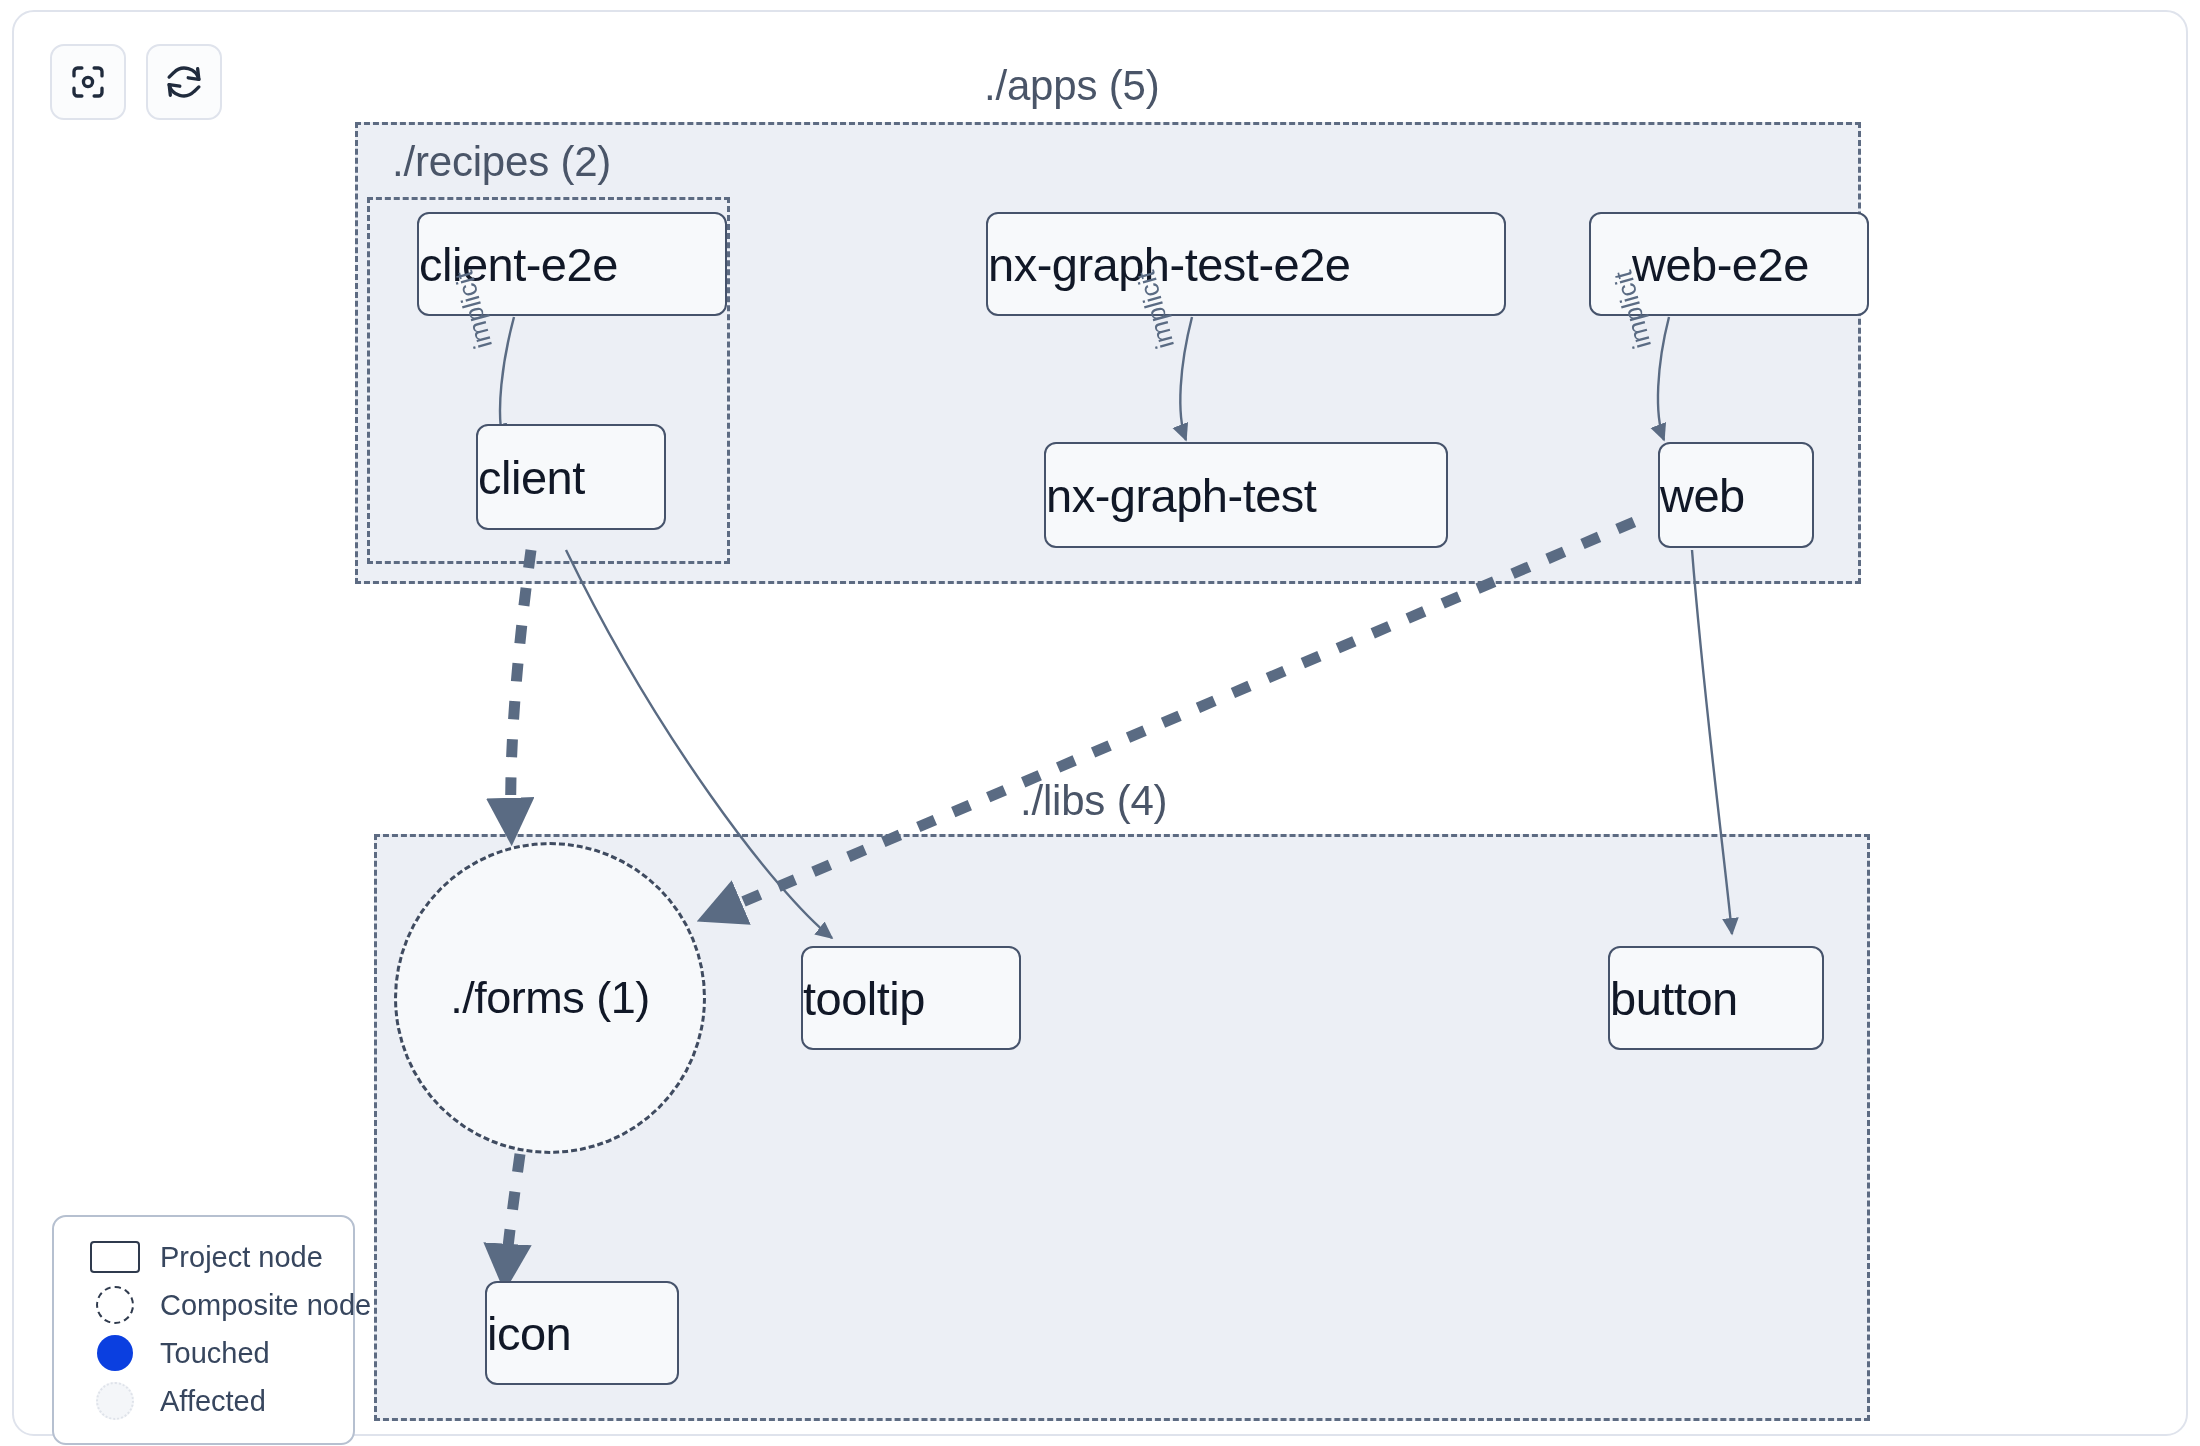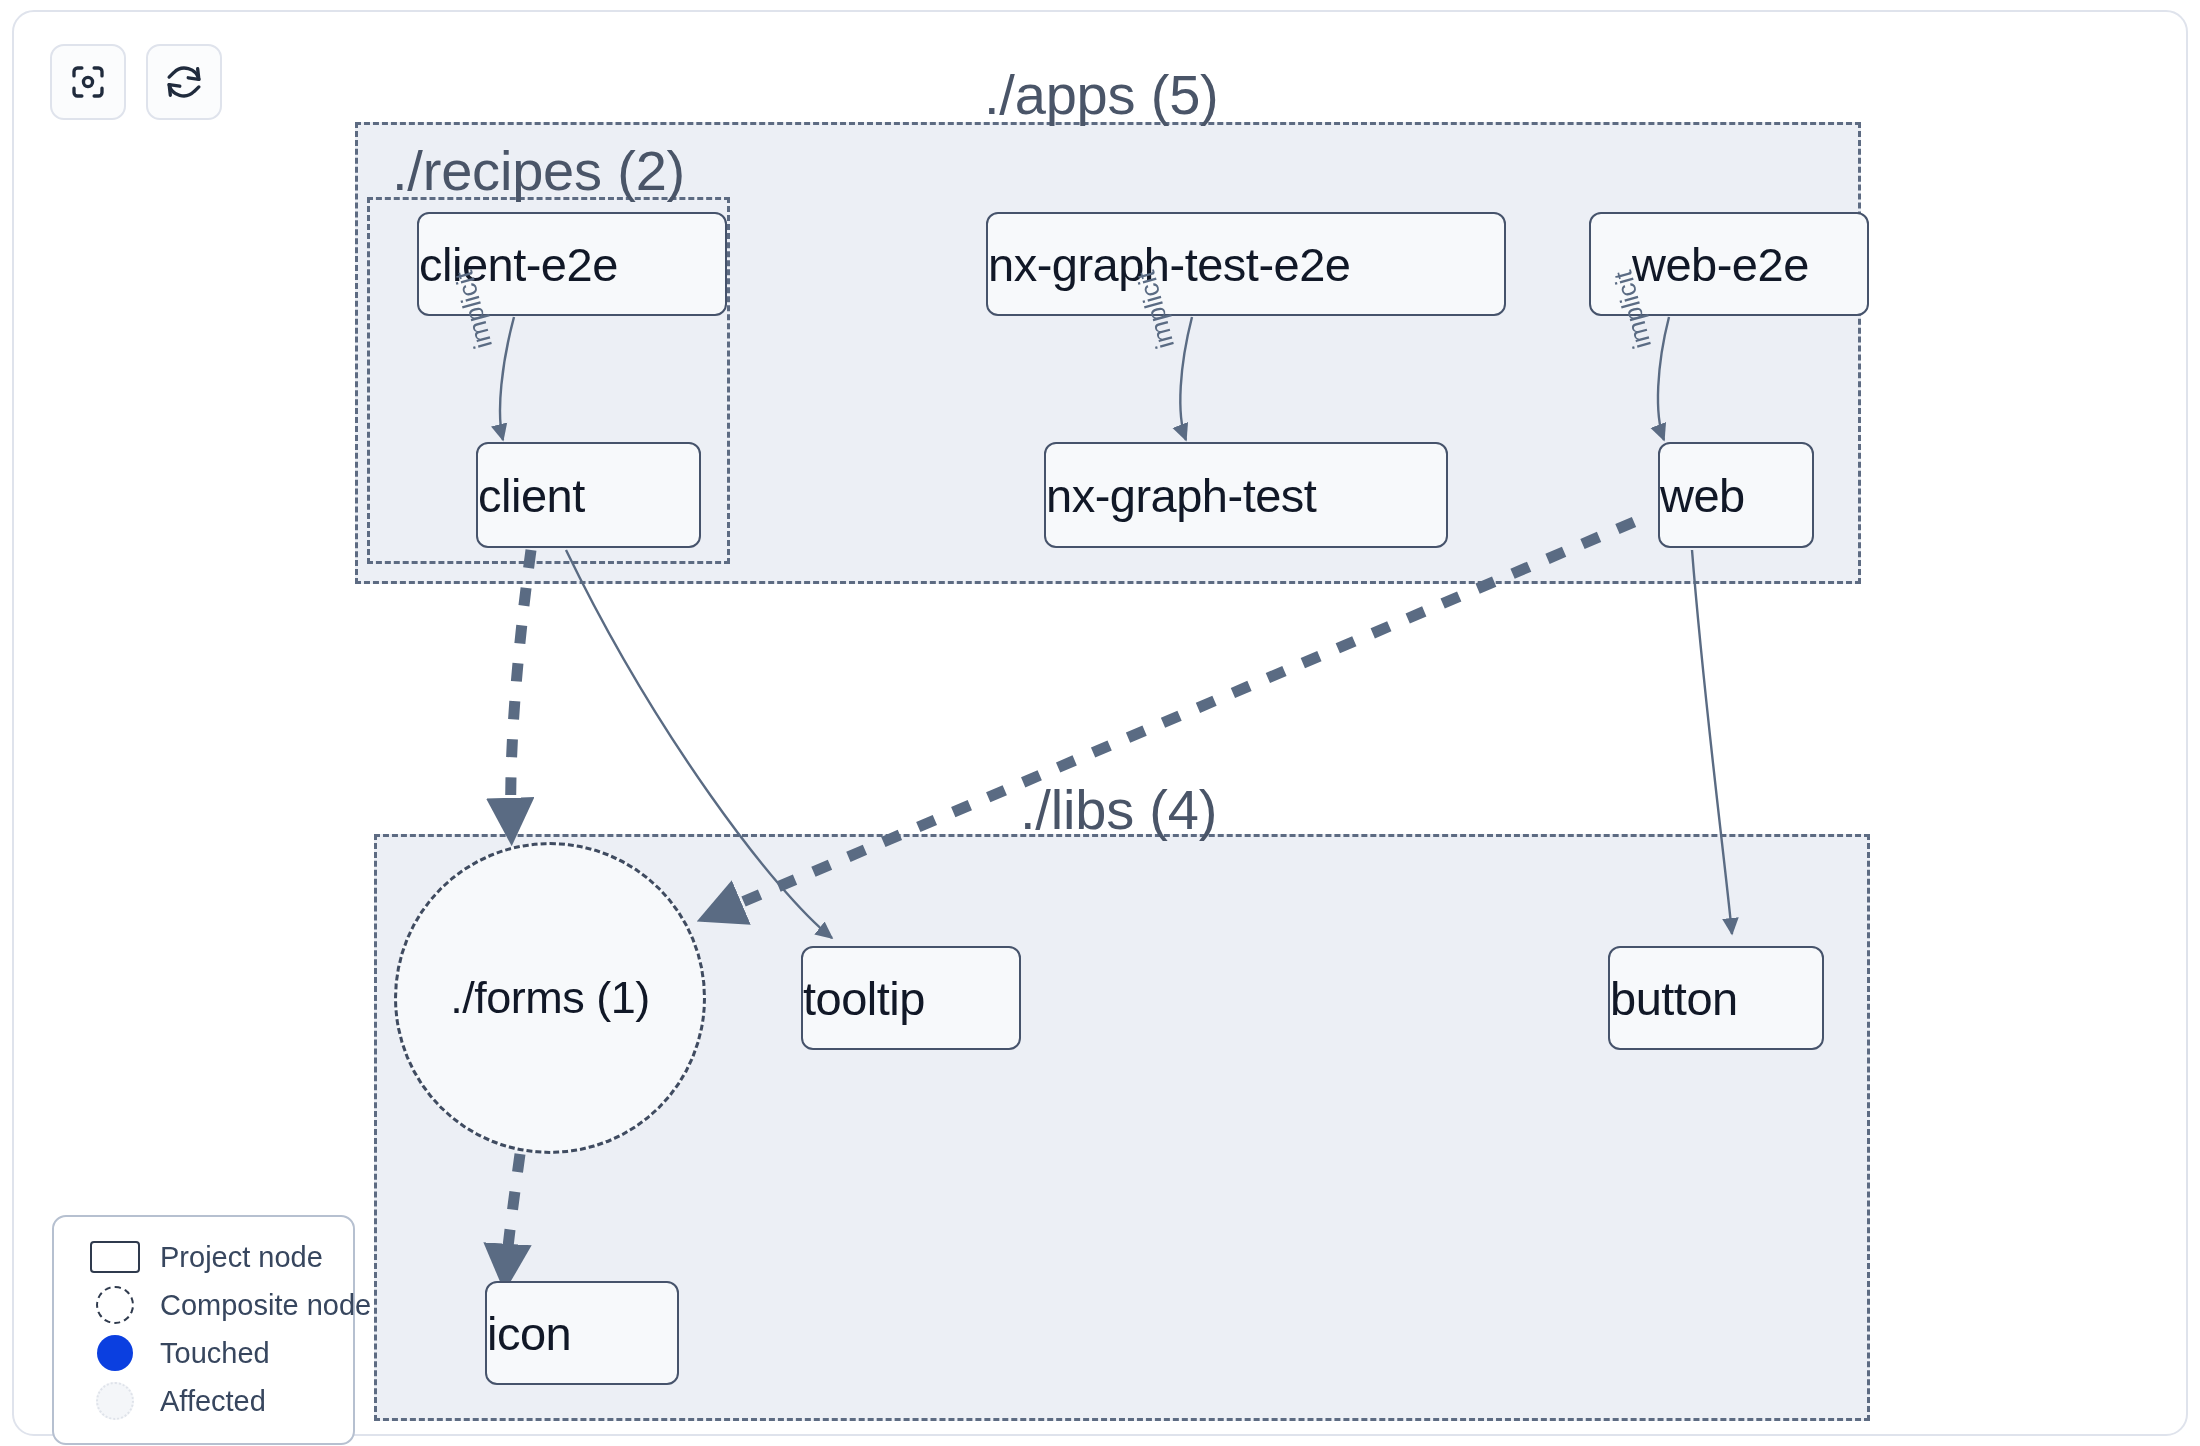--- a/index.html
+++ b/index.html
@@ -63,21 +63,21 @@
   
   .group-box {
     position: absolute;
     background: #eceff5;
     border: 3px dashed #5d6b82;
     box-sizing: border-box;
     z-index: 5;
   }
   .group-label {
     position: absolute;
-    font-size: 56px;
+    font-size: 42px;
     color: #4a5568;
     letter-spacing: -0.2px;
     white-space: nowrap;
     z-index: 18;
   }
 
   
   .node {
     position: absolute;
     background: #f7f9fb;
@@ -244,21 +244,21 @@
     </div>
 
     <div class="node" style="left:950px; top:200px; width:520px; height:104px;">
       <span class="node-label">nx-graph-test-e2e</span>
     </div>
 
     <div class="node" style="left:1553px; top:200px; width:280px; height:104px;padding-left:41px;">
       <span class="node-label">web-e2e</span>
     </div>
 
-    <div class="node" style="left:440px; top:430px; width:225px; height:106px;">
+    <div class="node" style="left:440px; top:412px; width:190px; height:106px;">
       <span class="node-label">client</span>
     </div>
 
     <div class="node" style="left:1008px; top:430px; width:404px; height:106px;">
       <span class="node-label">nx-graph-test</span>
     </div>
 
     <div class="node" style="left:1622px; top:430px; width:156px; height:106px;">
       <span class="node-label">web</span>
     </div>

